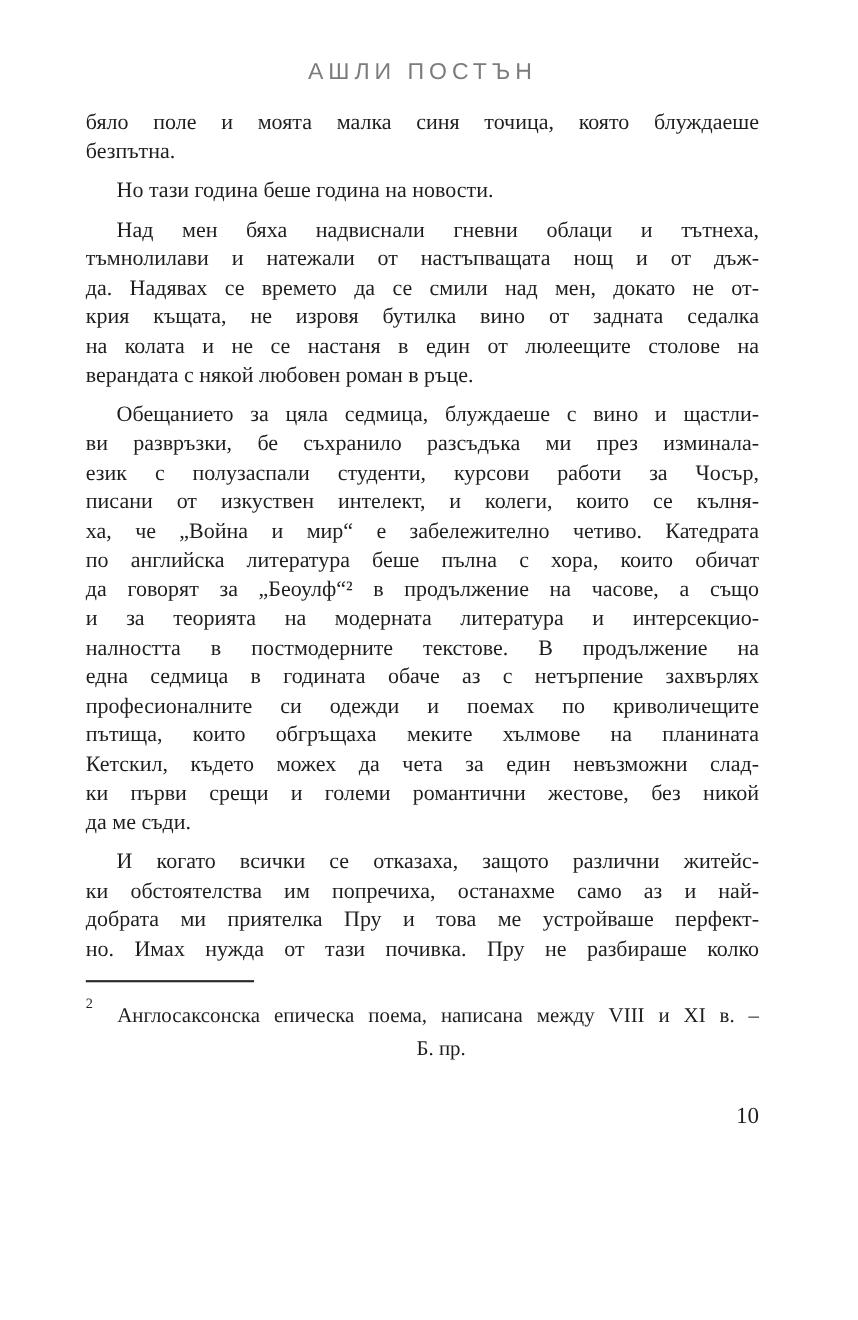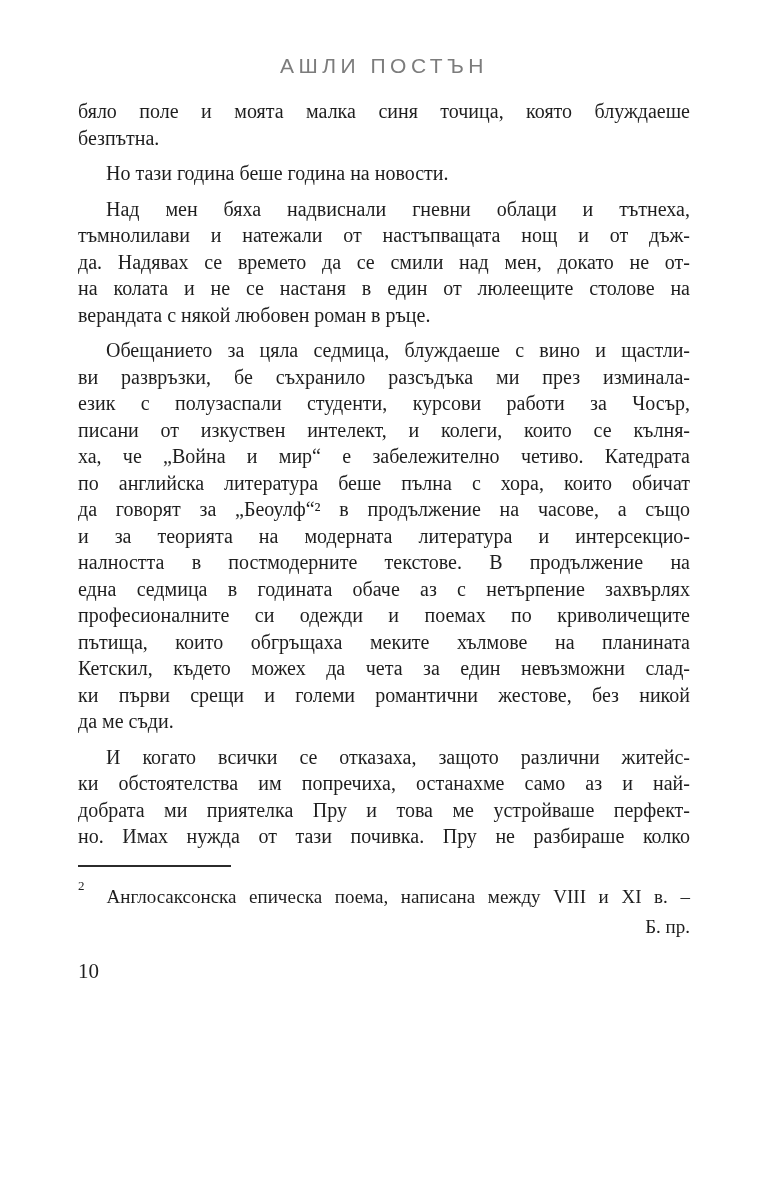--- a/index.html
+++ b/index.html
@@ -62,26 +62,26 @@
     text-indent: -34px;
     text-align: justify;
     text-align-last: justify;
   }
   .fn-marker {
     font-size: 13px;
     position: relative;
     top: -6px;
     margin-right: 22px;
   }
-  .fn-line2 { text-align: right; }
+  .fn-line2 { text-align: center; }
   .page-number {
-    text-align: left;
+    text-align: right;
     font-size: 21px;
     line-height: 26px;
-    margin-top: 16px;
+    margin-top: 32px;
   }
 </style>
 </head>
 <body>
 
 <div class="page">
 
   <div class="running-header">АШЛИ ПОСТЪН</div>
 
   <main>
@@ -89,20 +89,21 @@
         <span class="line">бяло поле и моята малка синя точица, която блуждаеше</span>
         <span class="line last">безпътна.</span>
       </p>
       <p class="para indent">
         <span class="line last">Но тази година беше година на новости.</span>
       </p>
       <p class="para indent">
         <span class="line">Над мен бяха надвиснали гневни облаци и тътнеха,</span>
         <span class="line">тъмнолилави и натежали от настъпващата нощ и от дъж-</span>
         <span class="line">да. Надявах се времето да се смили над мен, докато не от-</span>
+        <span class="line">крия къщата, не изровя бутилка вино от задната седалка</span>
         <span class="line">на колата и не се настаня в един от люлеещите столове на</span>
         <span class="line last">верандата с някой любовен роман в ръце.</span>
       </p>
       <p class="para indent">
         <span class="line">Обещанието за цяла седмица, блуждаеше с вино и щастли-</span>
         <span class="line">ви развръзки, бе съхранило разсъдъка ми през изминала-</span>
         <span class="line">език с полузаспали студенти, курсови работи за Чосър,</span>
         <span class="line">писани от изкуствен интелект, и колеги, които се кълня-</span>
         <span class="line">ха, че „Война и мир“ е забележително четиво. Катедрата</span>
         <span class="line">по английска литература беше пълна с хора, които обичат</span>

